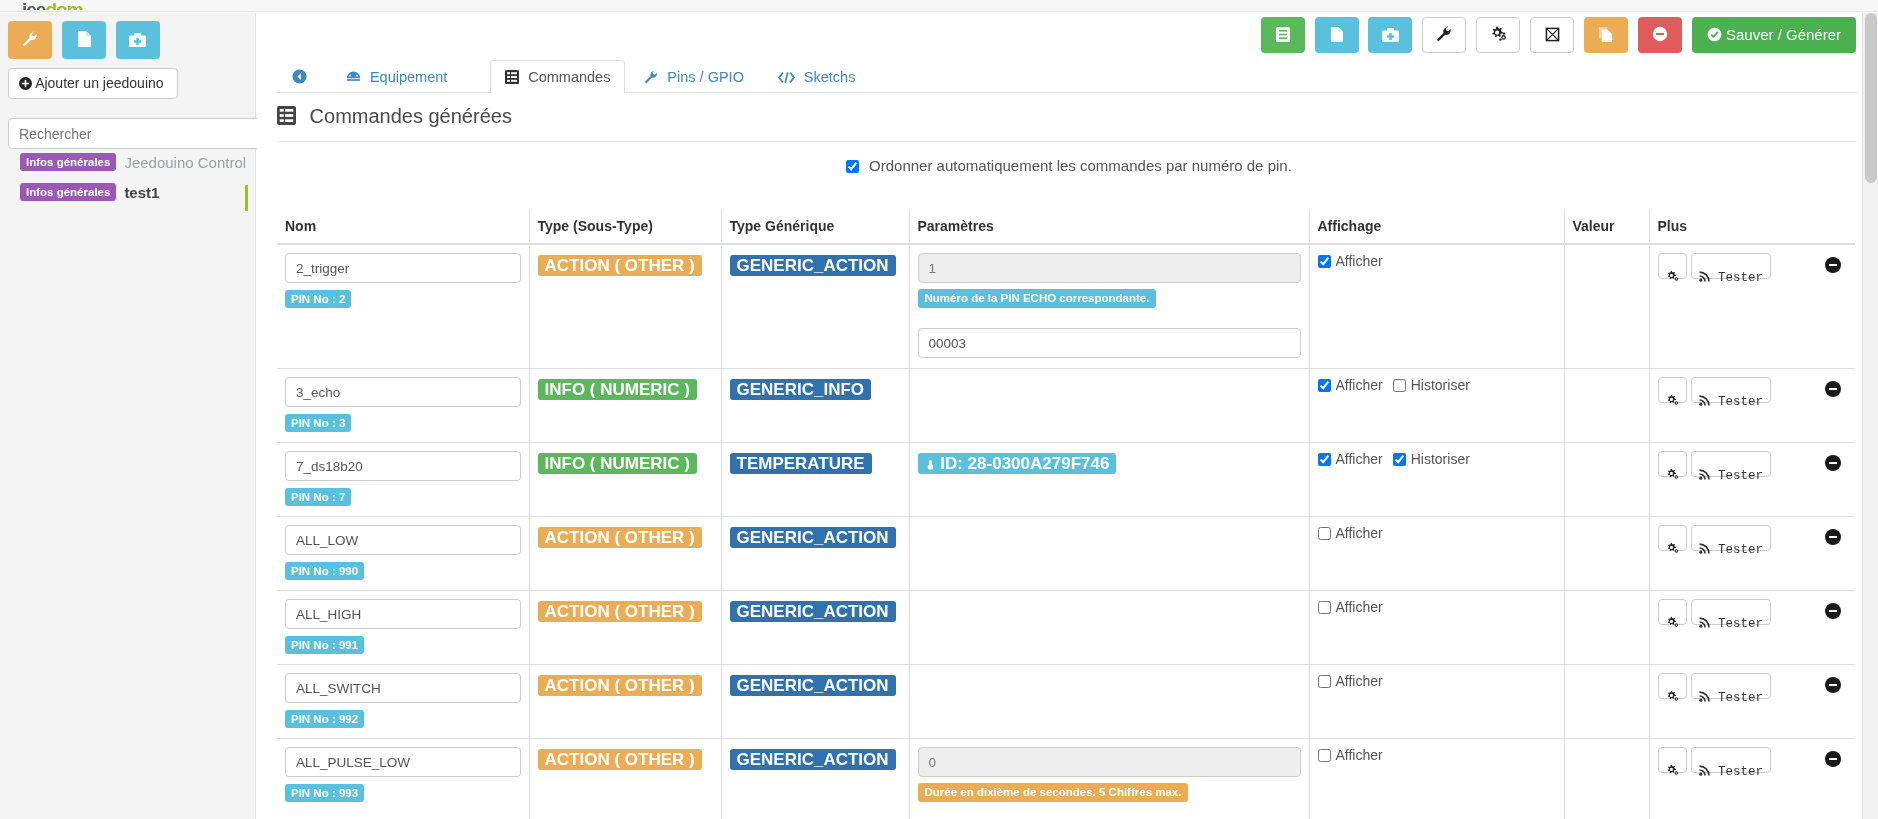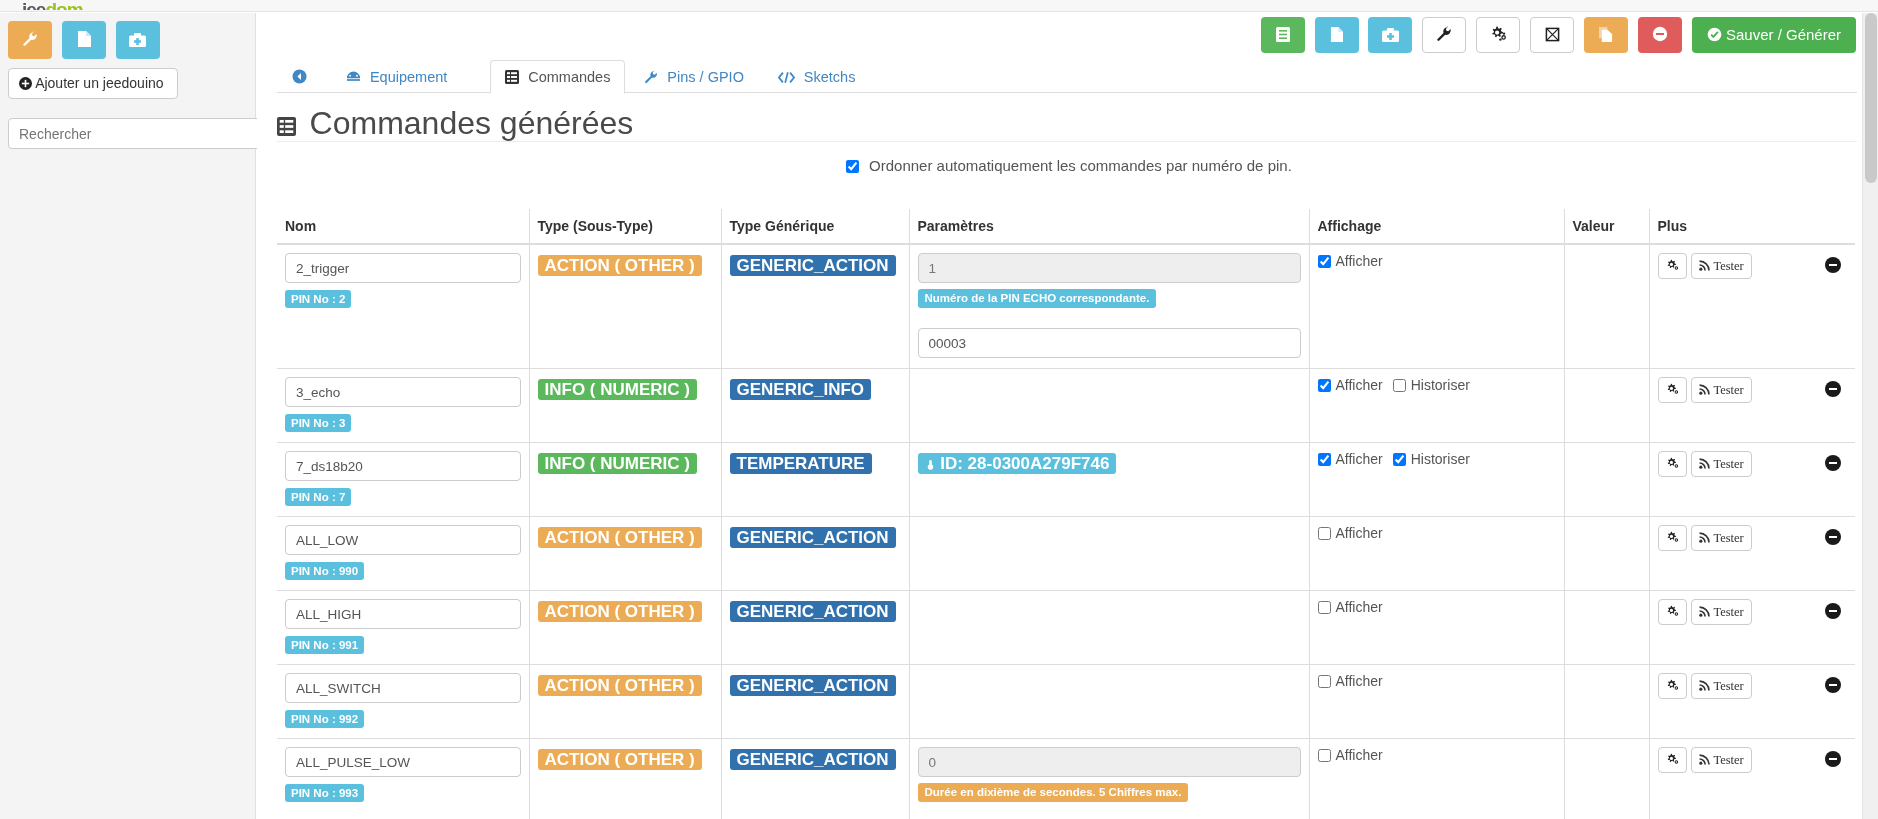--- a/index.html
+++ b/index.html
@@ -96,21 +96,21 @@
   }
   .tab.active {
     background: #ffffff; border: 1px solid #dddddd; border-bottom-color: #ffffff;
     color: #555555;
     margin-left: 24px;
   }
   .tab .ic { margin-right: 5px; }
 
   
   .page-title {
-    position: absolute; left: 20px; top: 92px; font-size: 32px; color: #4a4a4a;
+    position: absolute; left: 20px; top: 92px; font-size: 20px; color: #4a4a4a;
   }
   .page-title .ic { margin-right: 8px; font-size: 20px; color: #444; }
   .title-rule { position: absolute; left: 20px; top: 128px; width: 1580px;
     border-bottom: 1px solid #ececec; }
 
   
   .order-row { position: absolute; left: 20px; top: 144px; width: 1580px; text-align: center; }
   .order-row input { vertical-align: -2px; margin-right: 6px; }
   .order-row .txt { font-size: 15px; color: #555; }
 
@@ -162,25 +162,25 @@
     font-weight: bold; padding: 3px 7px; border-radius: 3px; line-height: 13px;
     margin: 6px 0 20px 0;
   }
   .hintbar.orange { background: #ecac55; }
 
   .chk { font-size: 14px; color: #555555; white-space: nowrap; }
   .chk input { vertical-align: -2px; margin: 0 5px 0 0; }
   .chk .gap { display: inline-block; width: 10px; }
 
   .mini-btn {
-    display: inline-block; height: 26px; min-width: 28px; padding: 0 7px;
+    display: inline-block; height: 26px; min-width: 28px; padding: 12px 7px;
     border: 1px solid #cccccc; border-radius: 4px; background: #ffffff;
     color: #333333; font-size: 12.5px; line-height: 24px; text-align: right;
     vertical-align: top; margin-right: 4px; cursor: pointer;
-    font-family: Liberation Serif, serif;
+    font-family: Liberation Mono, monospace;
   }
   .del-ic {
     float: right; width: 16px; height: 16px; border-radius: 50%;
     background: #1a1a1a; color: #ffffff; font-size: 13px; line-height: 14px;
     text-align: center; margin-top: 4px; margin-right: 6px; cursor: pointer;
     font-weight: bold;
   }
   .del-ic i { display:block; width: 8px; height: 2px; background: #fff; margin: 7px auto 0; }
 
   
@@ -240,20 +240,28 @@
             <circle cx="8" cy="8" r="8" fill="#222"></circle>
             <rect x="7" y="3.5" width="2" height="9" fill="#fff"></rect>
             <rect x="3.5" y="7" width="9" height="2" fill="#fff"></rect>
           </svg>
       </span>
       <span>Ajouter un jeedouino</span>
     </div>
 
     <input class="search-box" value="" placeholder="Rechercher" style="">
 
+    <div class="eqp-list">
+      <div class="eqp-row inactive">
+        <span class="lbl">Infos générales</span><span class="nm">Jeedouino Control</span>
+      </div>
+      <div class="eqp-row active">
+        <span class="lbl">Infos générales</span><span class="nm">test1</span>
+      </div>
+    </div>
   </div>
 
   <div class="main">
 
     <div class="toolbar">
       <div class="tb tb-green">
         <span>
           <svg width="14" height="15" viewBox="0 0 14 15">
               <rect x="0" y="0" width="14" height="15" rx="1.5" fill="#fff"></rect>
               <rect x="3" y="3" width="8" height="1.6" fill="#5cb85c"></rect>

